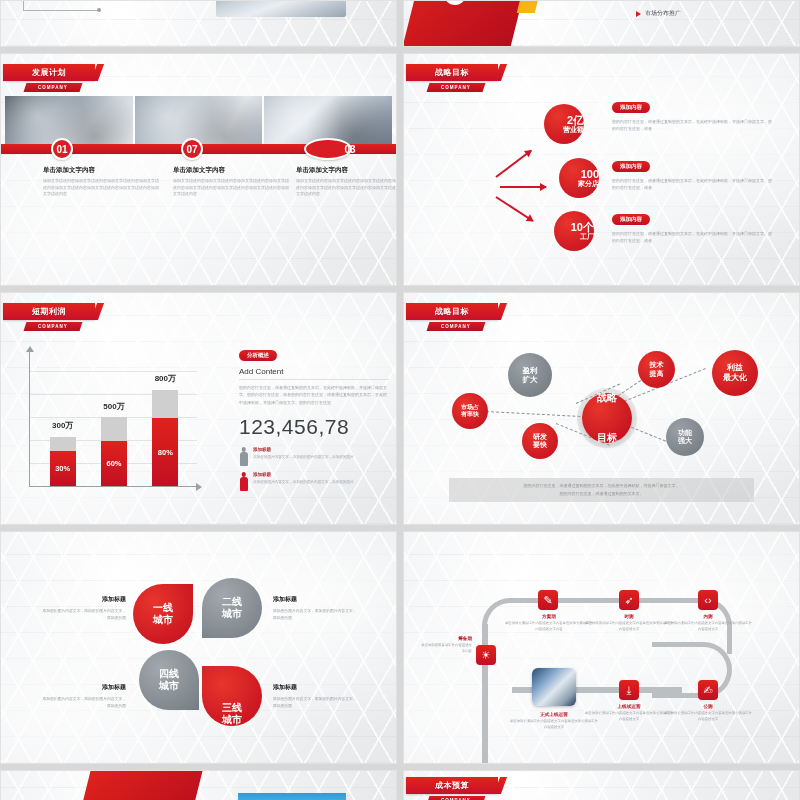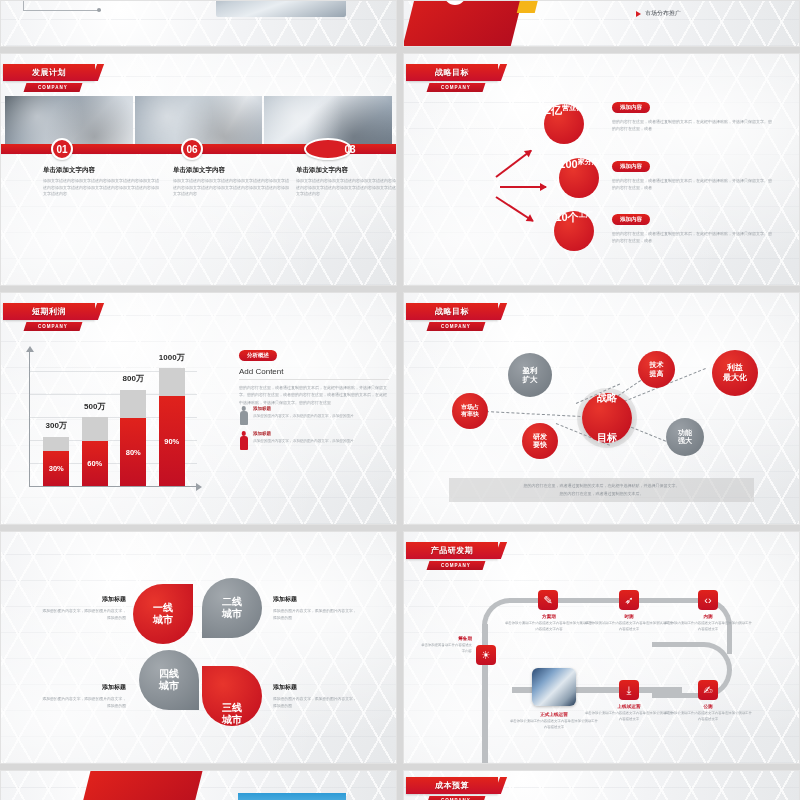--- a/index.html
+++ b/index.html
@@ -101,21 +101,21 @@
   
   .bigcircle {
     position:absolute; left:28px; top:100px; width:66px; height:66px; border-radius:50%;
     background: radial-gradient(circle at 35% 30%, #e8352c, #c00d1e);
     display:flex; flex-direction:column; align-items:center; justify-content:center;
     color:#fff; font-size:11px; font-weight:700; line-height:1.25; letter-spacing:.5px;
   }
   .smcircle {
     position:absolute; border-radius:50%;
     background: radial-gradient(circle at 35% 30%, #e8352c, #c30c1f);
-    display:flex; align-items:flex-start; justify-content:center;
+    display:flex; flex-direction:column; align-items:flex-end; justify-content:center;
     color:#fff; text-align:center;
   }
   .smcircle .big { font-size:11px; font-weight:700; line-height:1.1; }
   .smcircle .sml { font-size:7px; font-weight:700; line-height:1.2; }
   .pillbadge {
     position:absolute; height:11px; padding:0 8px; border-radius:6px;
     background: linear-gradient(180deg,#e0221c,#c20f23);
     color:#fff; font-size:5.5px; display:flex; align-items:center; font-weight:700;
   }
   .desc { position:absolute; width:160px; font-size:4px; color:#9aa0a6; line-height:1.8; }
@@ -258,21 +258,21 @@
     </div>
 
     <div class="photostrip">
       <div class="photo ph-a"></div>
       <div class="photo ph-b"></div>
       <div class="photo ph-c"></div>
     </div>
     <div class="redband"></div>
 
     <div class="numcircle" style="left:50px;">01</div>
-    <div class="numcircle" style="left:180px;">06</div>
+    <div class="numcircle" style="left:180px;">07</div>
     <div class="numcircle" style="left:303px;padding-left:44px;">03</div>
 
     <div class="col3" style="left:42px;">
       <h4>单击添加文字内容</h4>
       <p>添加文字描述内容添加文字描述内容添加文字描述内容添加文字描述内容添加文字描述内容添加文字描述内容添加文字描述内容添加文字描述内容</p>
     </div>
     <div class="col3" style="left:172px;">
       <h4>单击添加文字内容</h4>
       <p>添加文字描述内容添加文字描述内容添加文字描述内容添加文字描述内容添加文字描述内容添加文字描述内容添加文字描述内容添加文字描述内容</p>
     </div>
@@ -360,34 +360,30 @@
         <div class="bar" style="height:54%;">
           <div class="cap">500万</div>
           <div class="grey" style="height:34%;"></div>
           <div class="red" style="height:66%;">60%</div>
         </div>
         <div class="bar" style="height:76%;">
           <div class="cap">800万</div>
           <div class="grey" style="height:30%;"></div>
           <div class="red" style="height:70%;">80%</div>
         </div>
-        <div class="bar" style="height:93%;">
-          <div class="cap">1000万</div>
-          <div class="grey" style="height:24%;"></div>
-          <div class="red" style="height:76%;">90%</div>
-        </div>
       </div>
     </div>
 
     <div class="side">
       <div class="pillbadge" style="position:relative; left:0; top:0; display:inline-flex;">
         <span>分析概述</span>
       </div>
       <h3>Add Content</h3>
       <p class="body">您的内容打在这里，或者通过复制您的文本后，在此框中选择粘贴，并选择只保留文字。您的内容打在这里，或者您的内容打在这里，或者通过复制您的文本后，在此框中选择粘贴，并选择只保留文字。您的内容打在这里</p>
+      <div class="bignum">123,456,78</div>
 
       <div class="personrow">
         <div class="person p-grey">
           <div class="head"></div>
           <div class="body2"></div>
         </div>
         <div class="txt">
           <h5>添加标题</h5>
           <p>添加您的图片内容文字，添加您的图片内容文字，添加您的图片</p>
         </div>
@@ -498,28 +494,20 @@
     <div class="mtext" style="left:40px; top:150px; text-align:right;">
       <h5>添加标题</h5>
       <span>添加您的图片内容文字，添加您的图片内容文字，添加您的图</span>
     </div>
   </div>
 
   <div class="slide">
     <div class="hexbg"></div>
     <div class="hexbg2"></div>
 
-    <div class="badge-wrap">
-      <div class="badge">
-        <span>产品研发期</span>
-      </div>
-      <div class="subbadge">
-        <span>COMPANY</span>
-      </div>
-    </div>
 
     <div class="track" style="left:78px; top:66px; width:250px; height:56px; border-radius:28px 28px 0 0; border-bottom:none;"></div>
     <div class="track" style="left:248px; top:110px; width:80px; height:56px; border-radius:0 28px 28px 0; border-left:none;"></div>
     <div class="track" style="left:108px; top:155px; width:170px; height:6px; border:none; background:#bcbfc2;"></div>
     <div class="track" style="left:78px; top:92px; width:6px; height:140px; border:none; background:#bcbfc2;"></div>
 
     <div class="iconbox" style="left:72px; top:113px;">☀</div>
     <div class="stepcap" style="left:16px; top:104px; width:52px; text-align:right;">
       <h5>筹备期</h5>
       <p>单击添加您筹备期工作内容描述文字内容</p>

